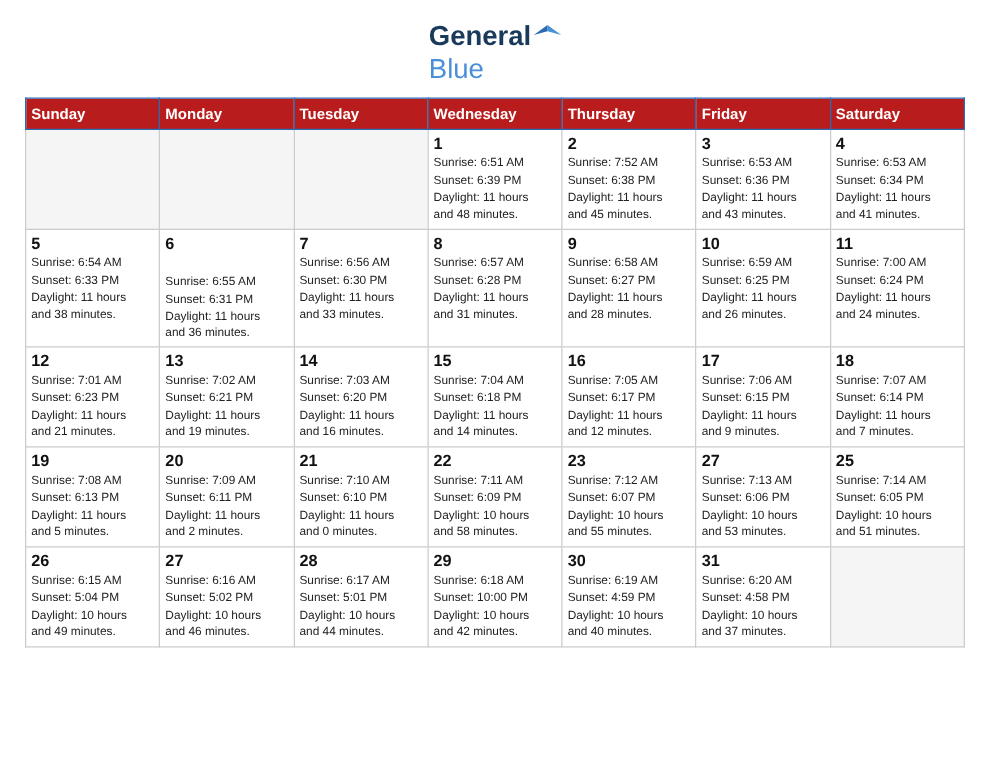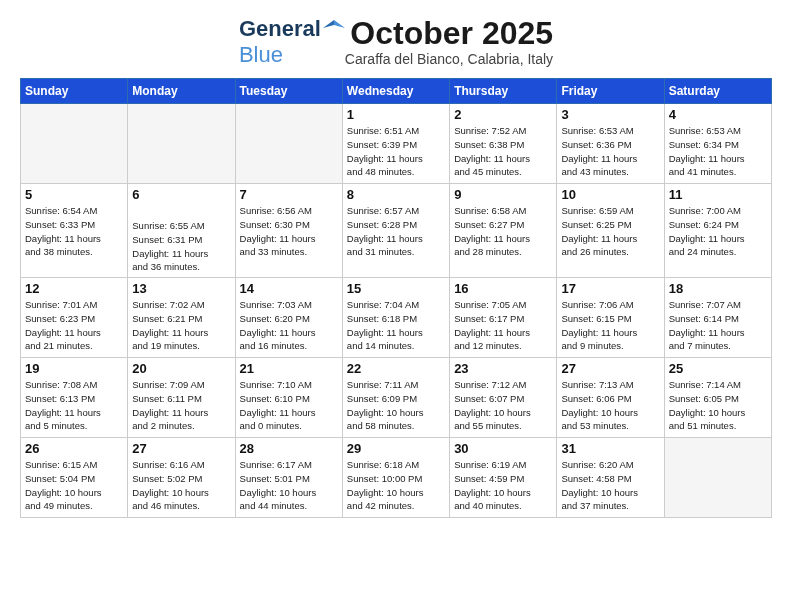--- a/index.html
+++ b/index.html
@@ -37,21 +37,21 @@
     .subtitle {
       font-size: 14px;
       color: #444;
     }
     .calendar {
       width: 100%;
       border-collapse: collapse;
       border: 1px solid #bbb;
     }
     .calendar th {
-      background: #1d4ed8;
+      background: #b91c1c;
       color: #fff;
       font-size: 12px;
       font-weight: bold;
       padding: 5px 4px;
       text-align: left;
       border: 1px solid #2b6cb0;
       margin-left: 32px;
     }
     .calendar td {
       border: 1px solid #ccc;
@@ -103,24 +103,20 @@
       <div class="logo-wrapper">
         <span class="logo-general">General</span>
         <svg class="logo-bird" width="22" height="18" viewBox="0 0 22 18">
           <polygon points="11,2 22,10 11,7" fill="#4a90d9"></polygon>
           <polygon points="11,2 0,10 11,7" fill="#2b6cb0"></polygon>
         </svg>
       </div>
       <div>
         <span class="logo-blue-text">Blue</span>
       </div>
-    </div>
-    <div class="title-area">
-      <div class="month-title">October 2025</div>
-      <div class="subtitle">Caraffa del Bianco, Calabria, Italy</div>
     </div>
   </div>
 
   <table class="calendar">
     <thead>
       <tr>
         <th>Sunday</th>
         <th>Monday</th>
         <th>Tuesday</th>
         <th>Wednesday</th>

